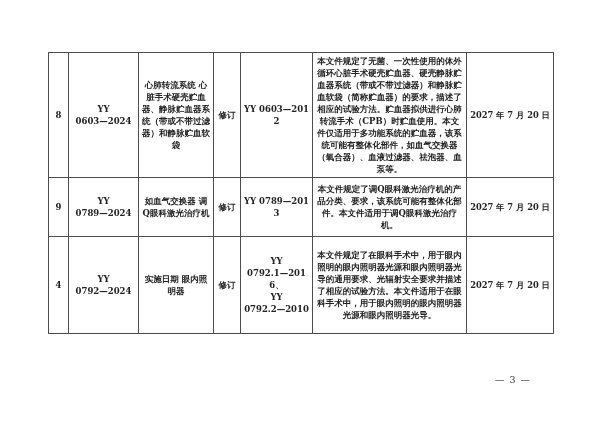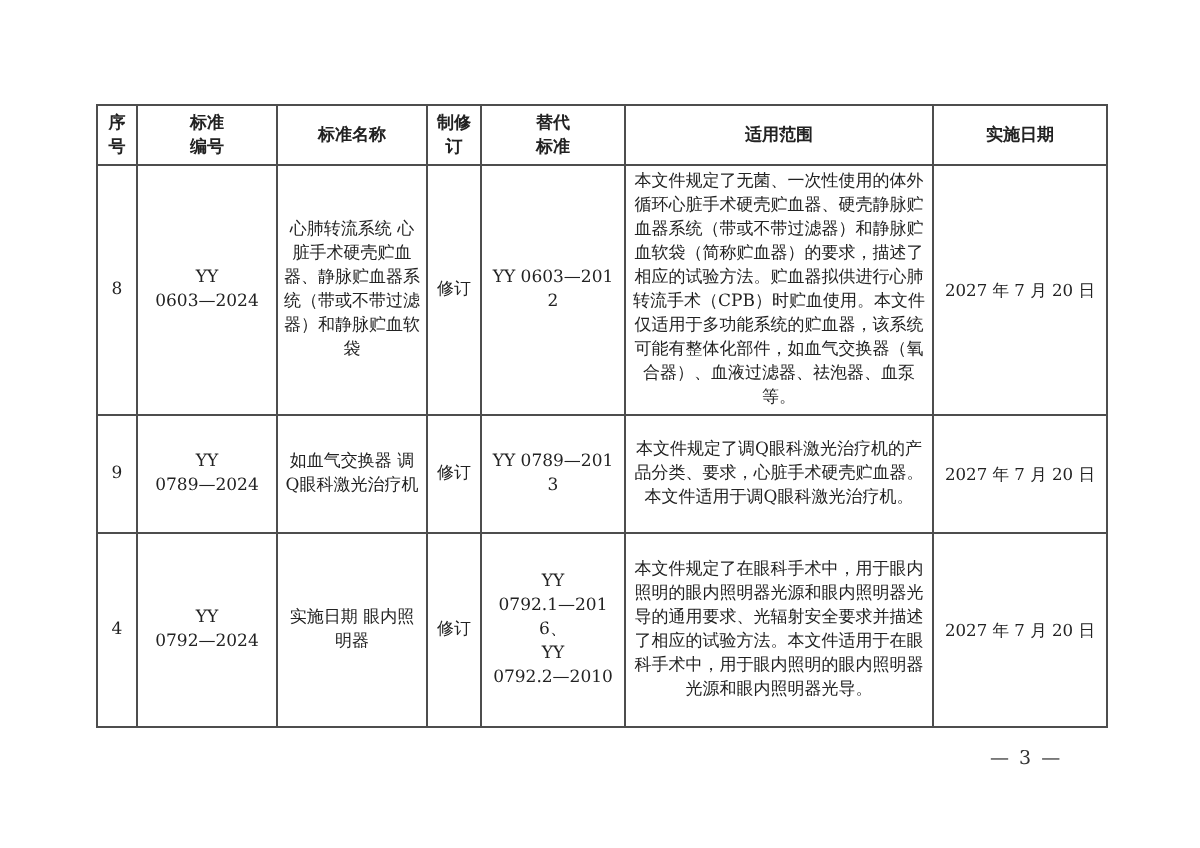--- a/index.html
+++ b/index.html
@@ -24,21 +24,21 @@
     font-size: 8.5px;
     line-height: 12px;
     color: #222;
   }
   table.std-table td, table.std-table th {
     border: 1px solid #4d4d4d;
     padding: 2px 3px;
     vertical-align: middle;
     text-align: center;
     word-break: break-all;
-    font-weight: normal;
+    font-weight: bold;
   }
   table.std-table th {
     font-weight: bold;
     white-space: pre-line;
     font-family: "DejaVu Sans", "Liberation Sans", sans-serif;
     font-size: 8.5px;
   }
   td.seq, td.stdno, td.repl { font-weight: bold; }
   td.stdno, td.repl { white-space: pre-line; }
   td.scope {
@@ -69,50 +69,38 @@
     <colgroup>
       <col style="width:20px">
       <col style="width:70px">
       <col style="width:75px">
       <col style="width:27px">
       <col style="width:72px">
       <col style="width:154px">
       <col style="width:87px">
     </colgroup>
     <tbody>
-        <tr class="hdr">
-      <th>序号</th>
-      <th>标准
-编号</th>
-      <th>标准名称</th>
-      <th>制修
-订</th>
-      <th>替代
-标准</th>
-      <th>适用范围</th>
-      <th>实施日期</th>
-    </tr>
     <tr class="row-8">
       <td class="seq">8</td>
       <td class="stdno">YY
 0603—2024</td>
       <td class="name">心肺转流系统 心脏手术硬壳贮血器、静脉贮血器系统（带或不带过滤器）和静脉贮血软袋</td>
       <td class="rev">修订</td>
       <td class="repl">YY 0603—2012</td>
       <td class="scope">本文件规定了无菌、一次性使用的体外循环心脏手术硬壳贮血器、硬壳静脉贮血器系统（带或不带过滤器）和静脉贮血软袋（简称贮血器）的要求，描述了相应的试验方法。贮血器拟供进行心肺转流手术（CPB）时贮血使用。本文件仅适用于多功能系统的贮血器，该系统可能有整体化部件，如血气交换器（氧合器）、血液过滤器、祛泡器、血泵等。</td>
       <td class="date">2027 年 7 月 20 日</td>
     </tr>
     <tr class="row-9">
       <td class="seq">9</td>
       <td class="stdno">YY
 0789—2024</td>
       <td class="name">如血气交换器 调Q眼科激光治疗机</td>
       <td class="rev">修订</td>
       <td class="repl">YY 0789—2013</td>
-      <td class="scope">本文件规定了调Q眼科激光治疗机的产品分类、要求，心脏手术硬壳贮血器。本文件适用于调Q眼科激光治疗机。</td>
+      <td class="scope">本文件规定了调Q眼科激光治疗机的产品分类、要求，该系统可能有整体化部件。本文件适用于调Q眼科激光治疗机。</td>
       <td class="date">2027 年 7 月 20 日</td>
     </tr>
     <tr class="row-10">
       <td class="seq">4</td>
       <td class="stdno">YY
 0792—2024</td>
       <td class="name">实施日期 眼内照明器</td>
       <td class="rev">修订</td>
       <td class="repl">YY
 0792.1—2016、

